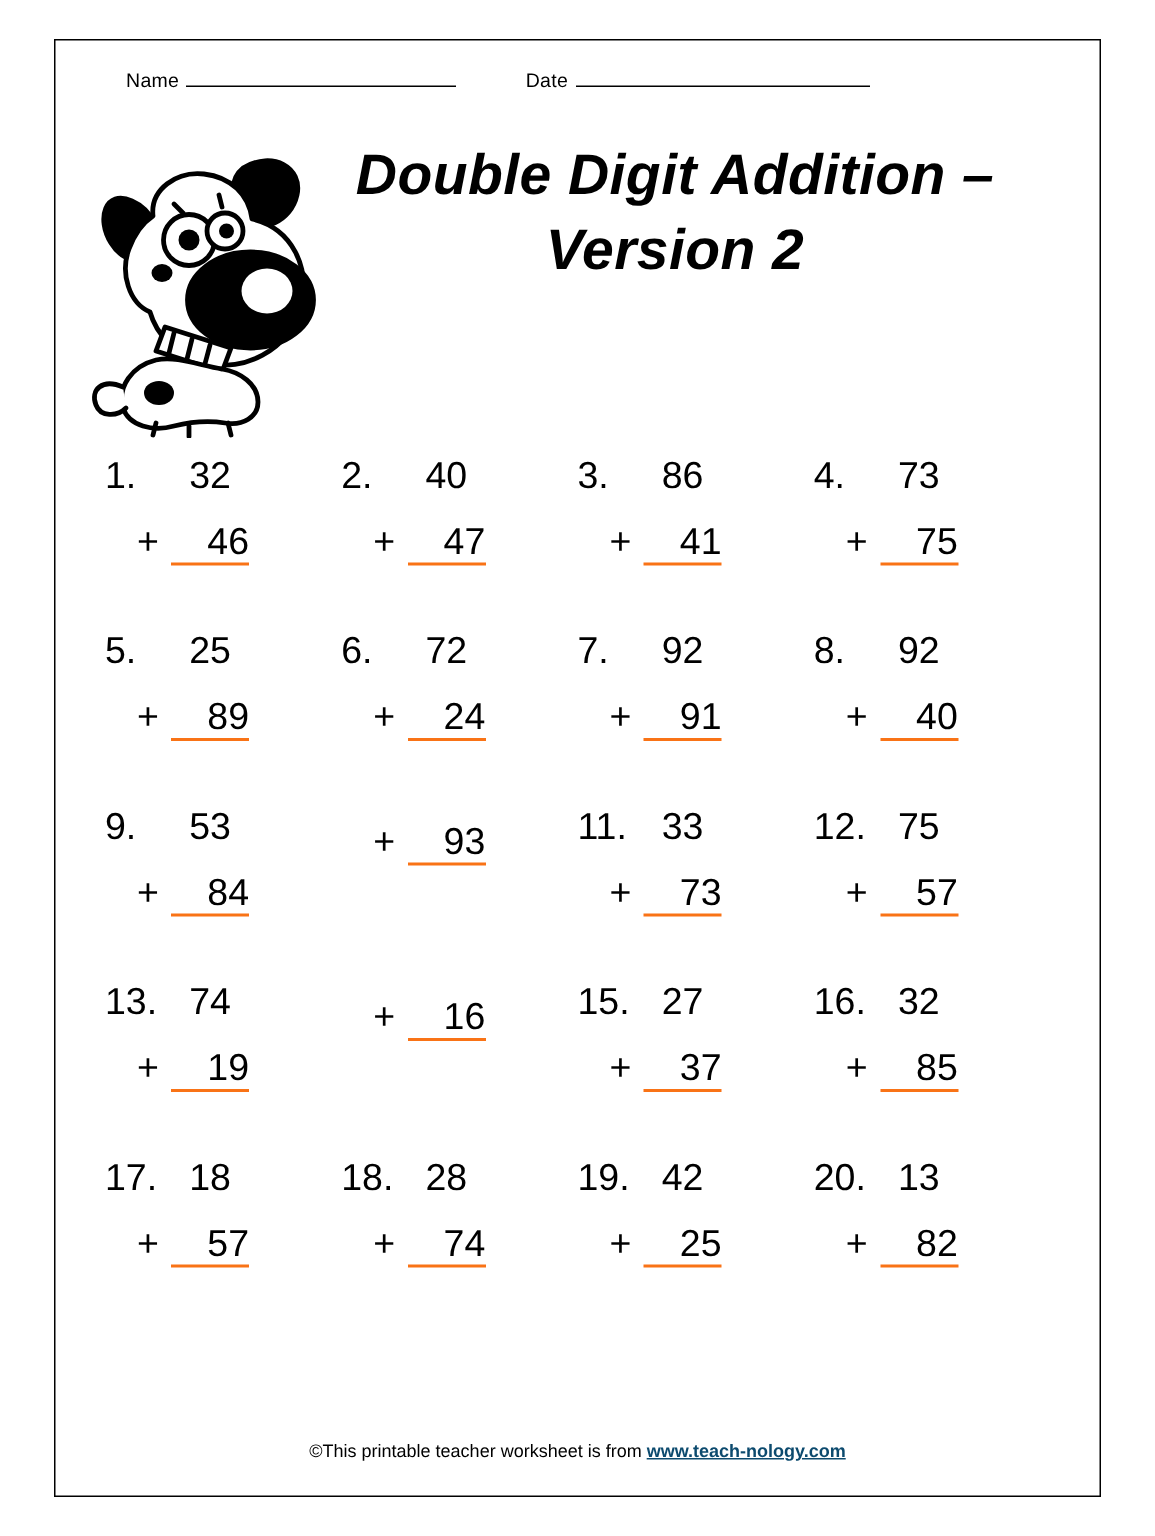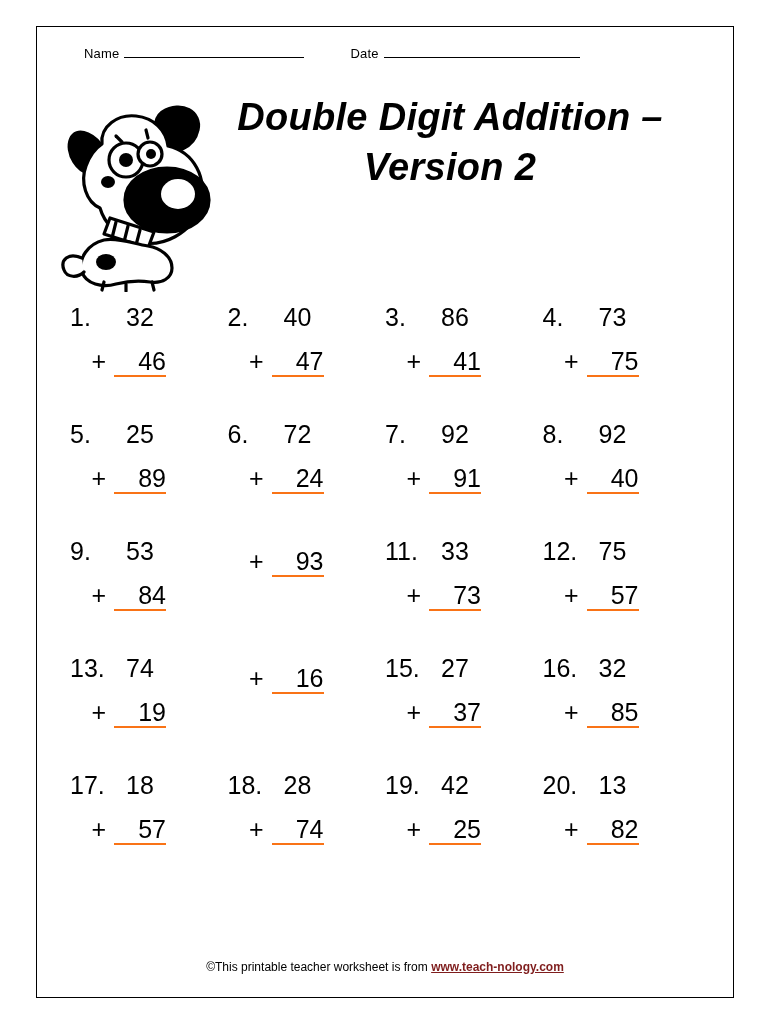--- a/index.html
+++ b/index.html
@@ -129,21 +129,21 @@
   
   .footer {
     position: absolute;
     left: 0;
     top: 960px;
     width: 770px;
     text-align: center;
     font-size: 12px;
   }
   .footer-link {
-    color: #7f1d1d;
+    color: #0c4a6e;
     text-decoration: underline;
     font-weight: bold;
   }
 </style>
 </head>
 <body>
 
 <div class="page">
 
   <div class="sheet-border"></div>

